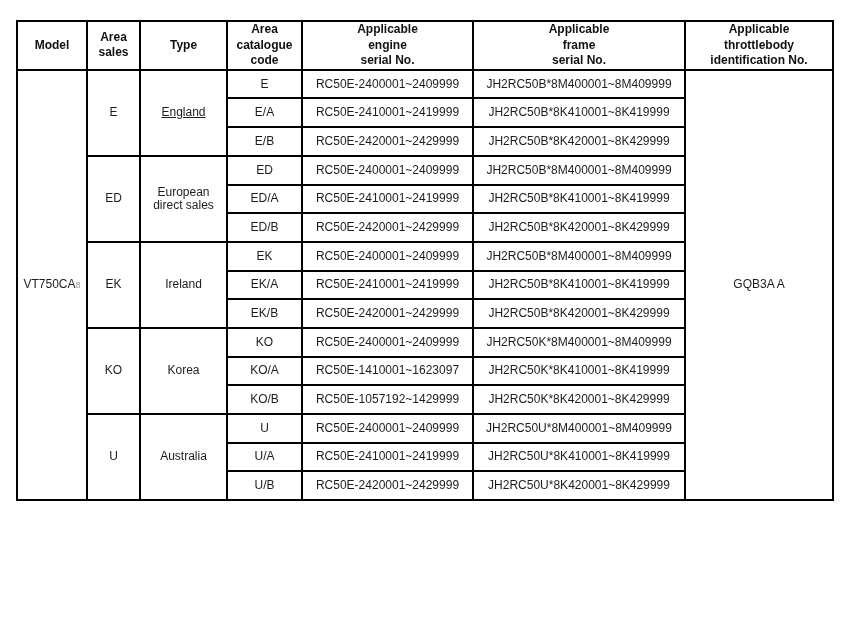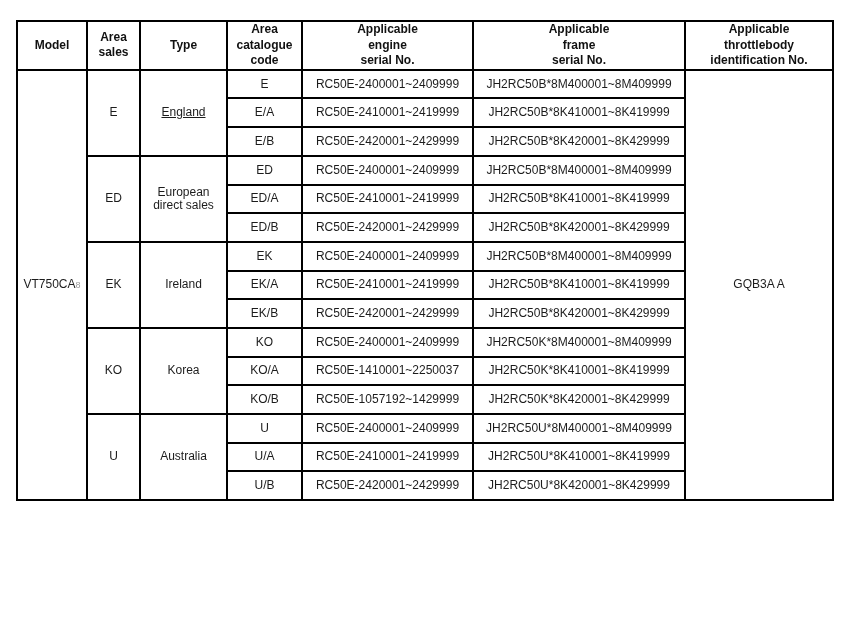--- a/index.html
+++ b/index.html
@@ -141,21 +141,21 @@
         </tr>
         <tr>
           <td rowspan="3">KO</td>
           <td rowspan="3" style="white-space: pre-line;">Korea</td>
           <td>KO</td>
           <td>RC50E-2400001~2409999</td>
           <td>JH2RC50K*8M400001~8M409999</td>
         </tr>
         <tr>
           <td>KO/A</td>
-          <td>RC50E-1410001~2250037</td>
+          <td>RC50E-1410001~1623097</td>
           <td>JH2RC50K*8K410001~8K419999</td>
         </tr>
         <tr>
           <td>KO/B</td>
           <td>RC50E-1057192~1429999</td>
           <td>JH2RC50K*8K420001~8K429999</td>
         </tr>
         <tr>
           <td rowspan="3">U</td>
           <td rowspan="3" style="white-space: pre-line; border-radius: 9px;">Australia</td>

